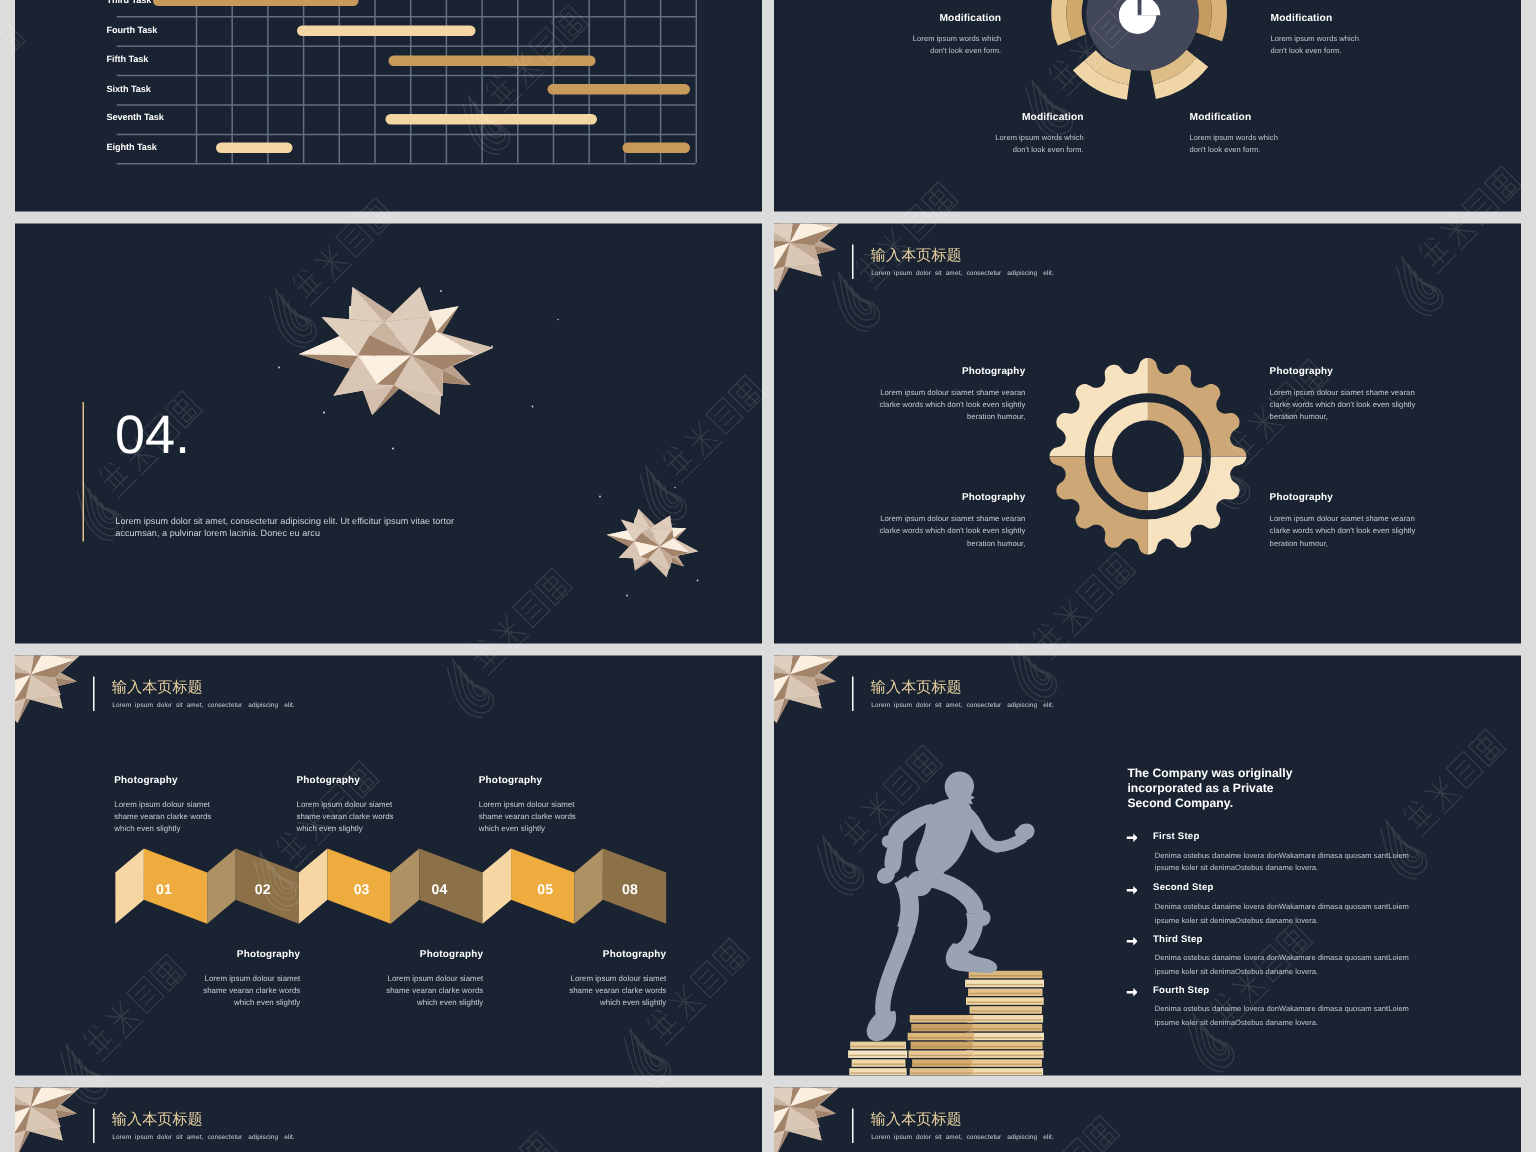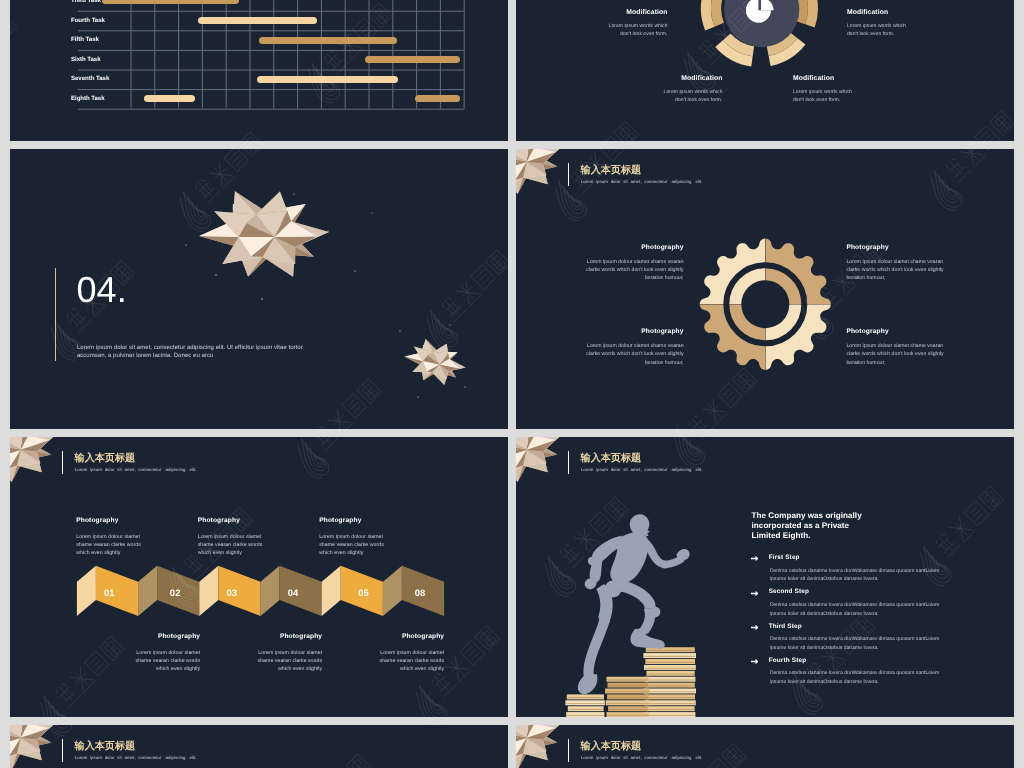--- a/index.html
+++ b/index.html
@@ -12,21 +12,21 @@
   .slide{position:absolute;width:498px;height:280px;background:#1a2332;overflow:hidden;}
   .c0{left:0;} .c1{left:506px;}
   .r0{top:0;} .r1{top:288px;} .r2{top:576px;} .r3{top:864px;}
 
   
   .wm{position:absolute;inset:0;pointer-events:none;z-index:5;opacity:.115;}
 
   
   .hdr{position:absolute;left:52.2px;top:14.1px;}
   .hdr .rule{position:absolute;left:0;top:0;width:1.2px;height:23px;background:#ffffff;}
-  .hdr .t{position:absolute;left:12.4px;top:2.8px;font-size:10.1px;font-weight:700;color:#ead3a0;
+  .hdr .t{position:absolute;left:12.4px;top:2.8px;font-size:10.1px;font-weight:400;color:#ead3a0;
           letter-spacing:0px;white-space:nowrap;line-height:1;}
   .hdr .s{position:absolute;left:12.6px;top:16.8px;font-size:4.35px;color:#cdd2da;white-space:pre;
           letter-spacing:.08px;line-height:1;}
   .corner-poly{position:absolute;left:0;top:0;width:90px;height:70px;overflow:hidden;}
 
   
   .gantt-lab{position:absolute;font-size:6.1px;font-weight:700;color:#ffffff;letter-spacing:-.05px;}
   .gantt-bar{position:absolute;height:7px;border-radius:4px;}
 
   
@@ -334,21 +334,21 @@
             <polygon points="269.5,128.7 311.7,144.7 311.7,178.89999999999998 269.5,162.89999999999998" fill="#8c7047"></polygon>
             <polygon points="311.70000000000005,144.7 330.70000000000005,128.7 330.70000000000005,162.89999999999998 311.70000000000005,178.89999999999998" fill="#f6d6a3"></polygon>
             <polygon points="330.70000000000005,128.7 372.90000000000003,144.7 372.90000000000003,178.89999999999998 330.70000000000005,162.89999999999998" fill="#eeab3e"></polygon>
             <polygon points="372.9,144.7 391.9,128.7 391.9,162.89999999999998 372.9,178.89999999999998" fill="#af9263"></polygon>
             <polygon points="391.9,128.7 434.09999999999997,144.7 434.09999999999997,178.89999999999998 391.9,162.89999999999998" fill="#8c7047"></polygon>
           </g>
         </svg>
   <div id="zz-nums">
           <div class="zz-num" style="left:94.00000000000001px;top:150.49999999999997px;width:20px;text-align:left">01</div>
           <div class="zz-num" style="left:155.20000000000002px;top:150.49999999999997px;width:20px;text-align:center">02</div>
-          <div class="zz-num" style="left:216.4px;top:150.49999999999997px;width:20px;text-align:left">03</div>
+          <div class="zz-num" style="left:216.4px;top:150.49999999999997px;width:20px;text-align:right">03</div>
           <div class="zz-num" style="left:273px;top:150.49999999999997px;width:20px;text-align:center">04</div>
           <div class="zz-num" style="left:338.80000000000007px;top:150.49999999999997px;width:20px;text-align:right">05</div>
           <div class="zz-num" style="left:400px;top:150.49999999999997px;width:20px;text-align:center">08</div>
         </div>
   <div id="zz-caps">
           <div class="zz-cap" style="left:66.2px;top:81px;text-align:left">
             <div class="t">Photography</div>
             <div class="b">Lorem ipsum dolour siamet shame vearan clarke words which even slightly</div>
           </div>
           <div class="zz-cap" style="left:187.7px;top:81px;text-align:left">
@@ -543,21 +543,21 @@
       <circle cx="148.8" cy="127.5" r="4.0"></circle>
       <circle cx="76" cy="124" r="4.2"></circle>
       <circle cx="71.5" cy="243" r="4.8"></circle>
       <circle cx="126" cy="195" r="4.6"></circle>
 
       <path d="M67.7 239.1 c-2.5 2.6 -4.7 5.6 -5.6 9.1 c-0.6 2.4 -0.3 5.2 1.4 7.0
                c1.7 1.8 4.4 2.2 6.8 1.7 c3.1 -0.7 5.7 -2.8 7.6 -5.3
                c2.4 -3.2 3.7 -7.2 3.5 -11.2 c-0.1 -1.2 -0.3 -2.4 -0.7 -3.5 Z"></path>
     </g>
   </svg>
-  <div class="lead">The Company was originally incorporated as a Private Limited Eighth.</div>
+  <div class="lead">The Company was originally incorporated as a Private Second Company.</div>
   <div id="steps-list">
           <div class="stp" style="top:118.2px">
             <svg class="ar" viewBox="0 0 12 11">
               <path d="M0 4.2 H7.2 V1.0 L12 5.5 L7.2 10 V6.8 H0 Z" fill="#ffffff"></path>
             </svg>
             <div class="t">First Step</div>
             <div class="b">Denima ostebus danaime lovera donWakamare dimasa quosam santLoiem ipsume koler sit denimaOstebus daname lovera.</div>
           </div>
           <div class="stp" style="top:152.4px">
             <svg class="ar" viewBox="0 0 12 11">

